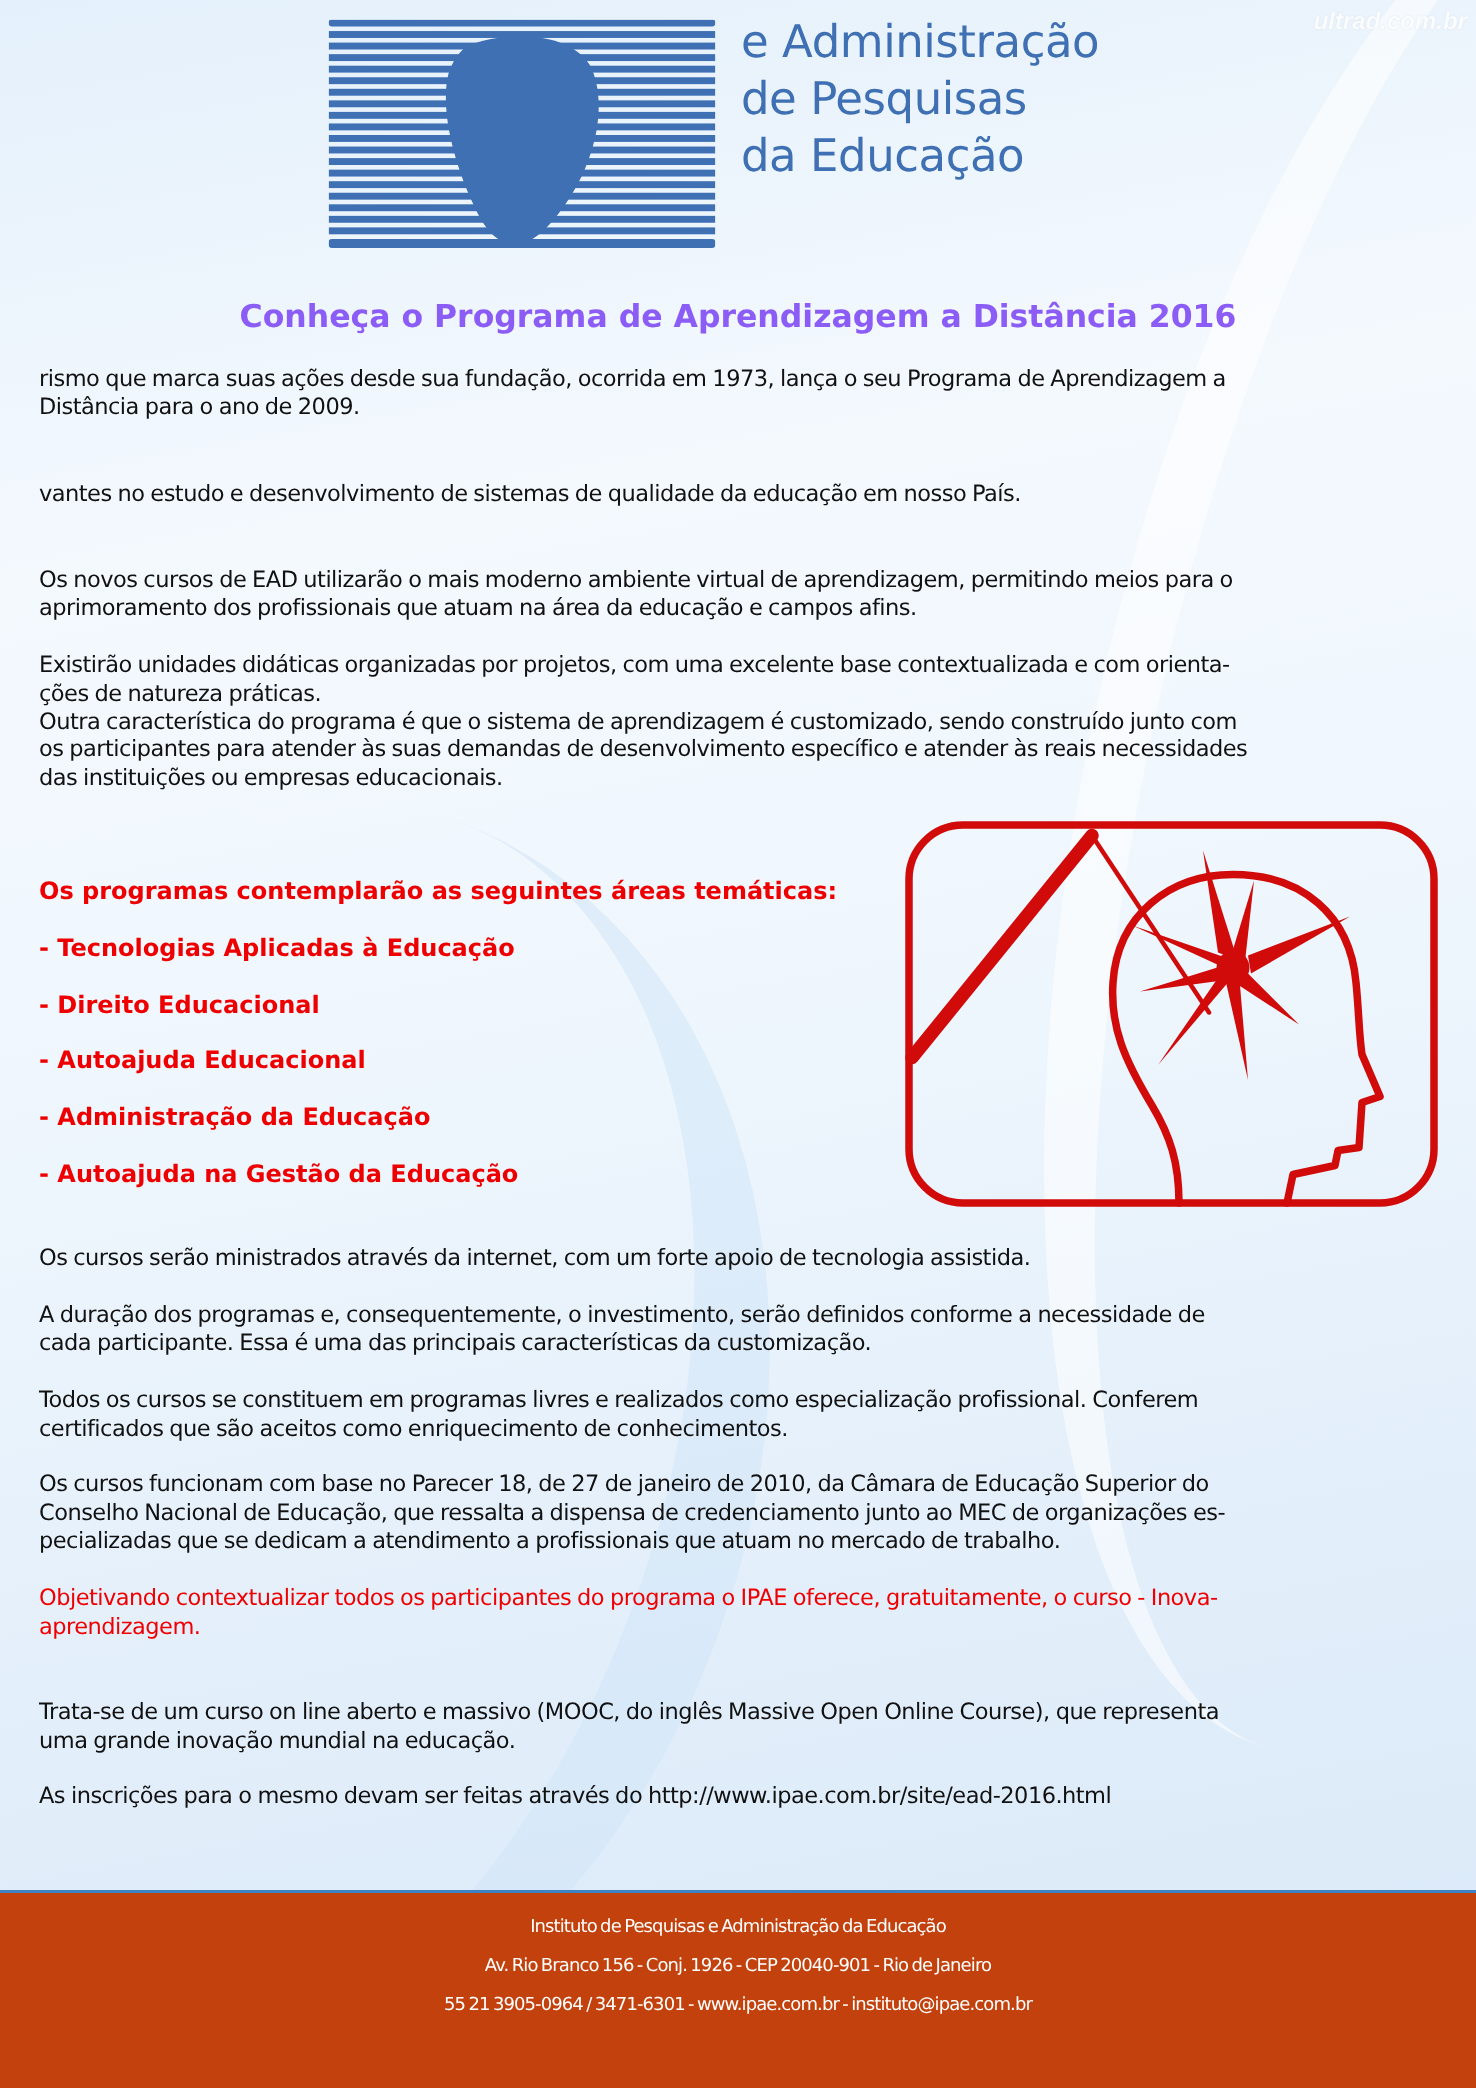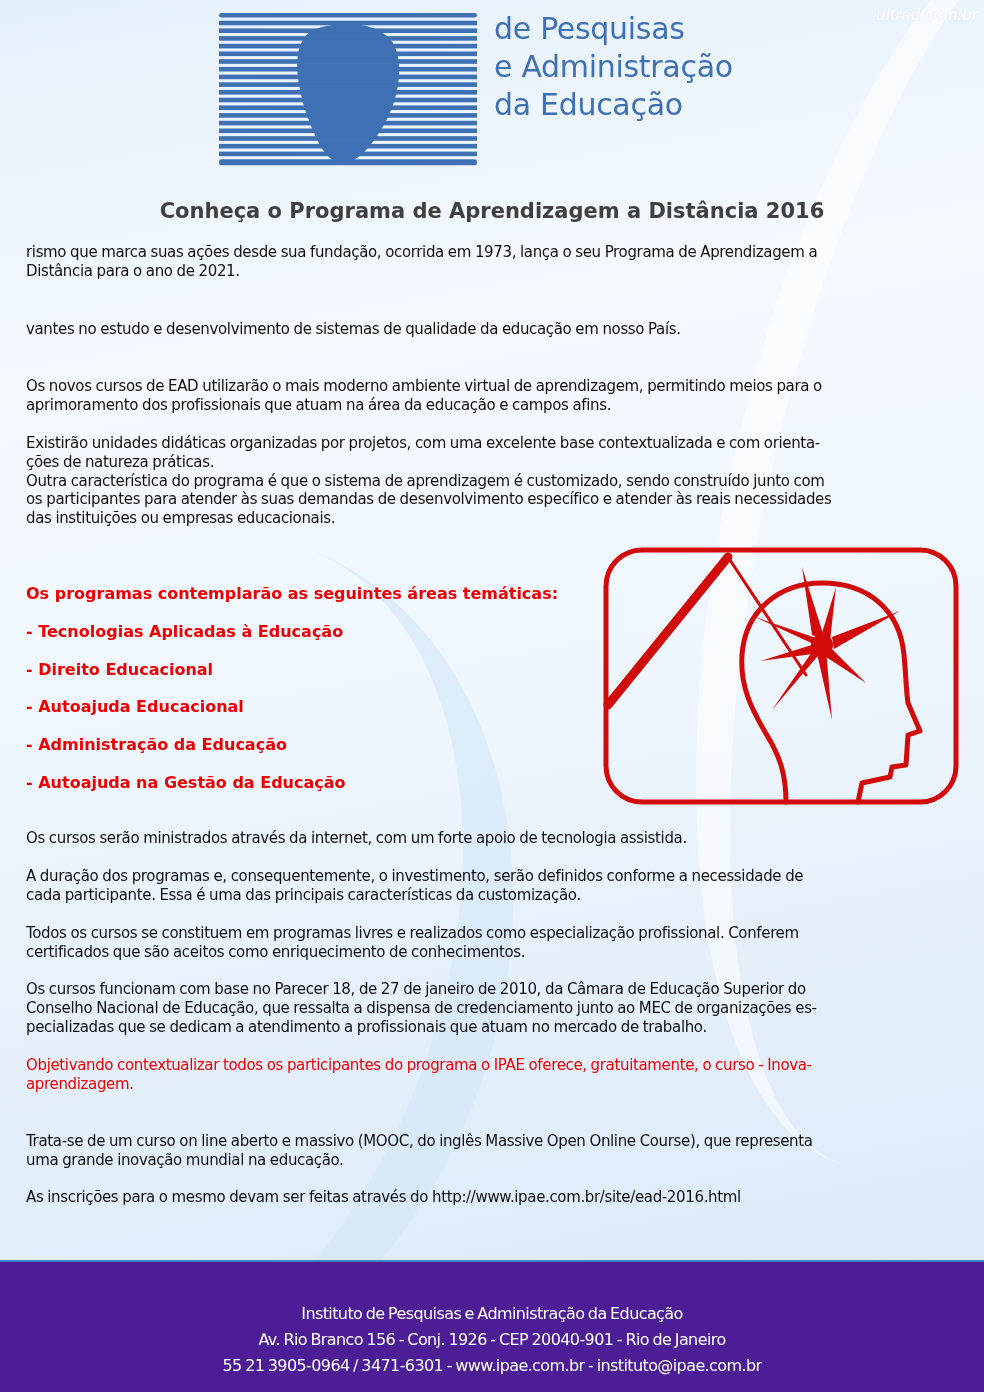--- a/index.html
+++ b/index.html
@@ -24,40 +24,40 @@
     color: rgba(255,255,255,0.9); text-shadow: 0 0 1px rgba(200,215,230,0.8);
     font-family: "Liberation Sans", sans-serif; font-style: italic;
   }
   .logo { position: absolute; left: 219px; top: 13px; width: 258px; height: 154px; }
   .logo-text {
     position: absolute; left: 494px; top: 10px; color: #3f70b4;
     font-family: "DejaVu Sans", sans-serif; font-size: 30px; line-height: 38px; letter-spacing: -0.3px;
   }
   .title {
     position: absolute; left: 0; width: 984px; top: 199px; text-align: center;
-    color: #404040; font-weight: bold; font-size: 21px; font-family: "DejaVu Sans", sans-serif;
+    color: #8b5cf6; font-weight: bold; font-size: 21px; font-family: "DejaVu Sans", sans-serif;
   }
   .para {
     position: absolute; left: 26px; width: 935px; color: #111;
     font-family: "DejaVu Sans", sans-serif; font-size: 15px; line-height: 18.8px;
     letter-spacing: -0.35px; word-spacing: -0.5px;
   }
   .para span { display: block; white-space: nowrap; }
   .red { color: #f00000; }
   .topics {
     position: absolute; left: 26px; top: 584px; color: #ef0000; font-weight: bold;
     font-family: "DejaVu Sans", sans-serif; font-size: 16px;
   }
   .topics div { height: 37.8px; line-height: 20px; white-space: nowrap; }
   .illustration { position: absolute; left: 600px; top: 545px; width: 362px; height: 262px; }
   .footer {
-    position: absolute; left: 0; top: 1260px; width: 984px; height: 132px; background: #4c1d95;
+    position: absolute; left: 0; top: 1260px; width: 984px; height: 132px; background: #c2410c;
     border-top: 2px solid #3f82c2; color: #fff; text-align: center;
-    font-family: "DejaVu Sans", sans-serif; font-size: 16px; letter-spacing: -0.6px; word-spacing: -1px;
-    padding-top: 39px;
+    font-family: "DejaVu Sans", sans-serif; font-size: 12px; letter-spacing: -0.6px; word-spacing: -1px;
+    padding-top: 9px;
   }
   .footer div { line-height: 26px; }
 </style>
 </head>
 <body>
 
 <div class="swoosh1"></div>
 <div class="swoosh2"></div>
 
 <div class="watermark">ultrad.com.br</div>
@@ -109,30 +109,30 @@
     <rect x="0" y="96.3" width="258" height="4.6" fill="#3f70b4"></rect>
     <rect x="0" y="104" width="258" height="4.6" fill="#3f70b4"></rect>
     <rect x="0" y="111.7" width="258" height="4.6" fill="#3f70b4"></rect>
     <rect x="0" y="119.4" width="258" height="4.6" fill="#3f70b4"></rect>
     <rect x="0" y="127.1" width="258" height="4.6" fill="#3f70b4"></rect>
     <rect x="0" y="134.8" width="258" height="4.6" fill="#3f70b4"></rect>
     <rect x="0" y="142.5" width="258" height="4.6" fill="#3f70b4"></rect>
   </g>
 </svg>
 <div class="logo-text">
+  <div>e Administração</div>
   <div>de Pesquisas</div>
-  <div>e Administração</div>
   <div>da Educação</div>
 </div>
 
 <h1 class="title">Conheça o Programa de Aprendizagem a Distância 2016</h1>
 
 <div class="para" style="top:243px">
   <span>rismo que marca suas ações desde sua fundação, ocorrida em 1973, lança o seu Programa de Aprendizagem a</span>
-  <span>Distância para o ano de 2021.</span>
+  <span>Distância para o ano de 2009.</span>
 </div>
 <div class="para" style="top:320px">
   <span>vantes no estudo e desenvolvimento de sistemas de qualidade da educação em nosso País.</span>
 </div>
 <div class="para" style="top:377px">
   <span>Os novos cursos de EAD utilizarão o mais moderno ambiente virtual de aprendizagem, permitindo meios para o</span>
   <span>aprimoramento dos profissionais que atuam na área da educação e campos afins.</span>
 </div>
 <div class="para" style="top:434px">
   <span>Existirão unidades didáticas organizadas por projetos, com uma excelente base contextualizada e com orienta-</span>

